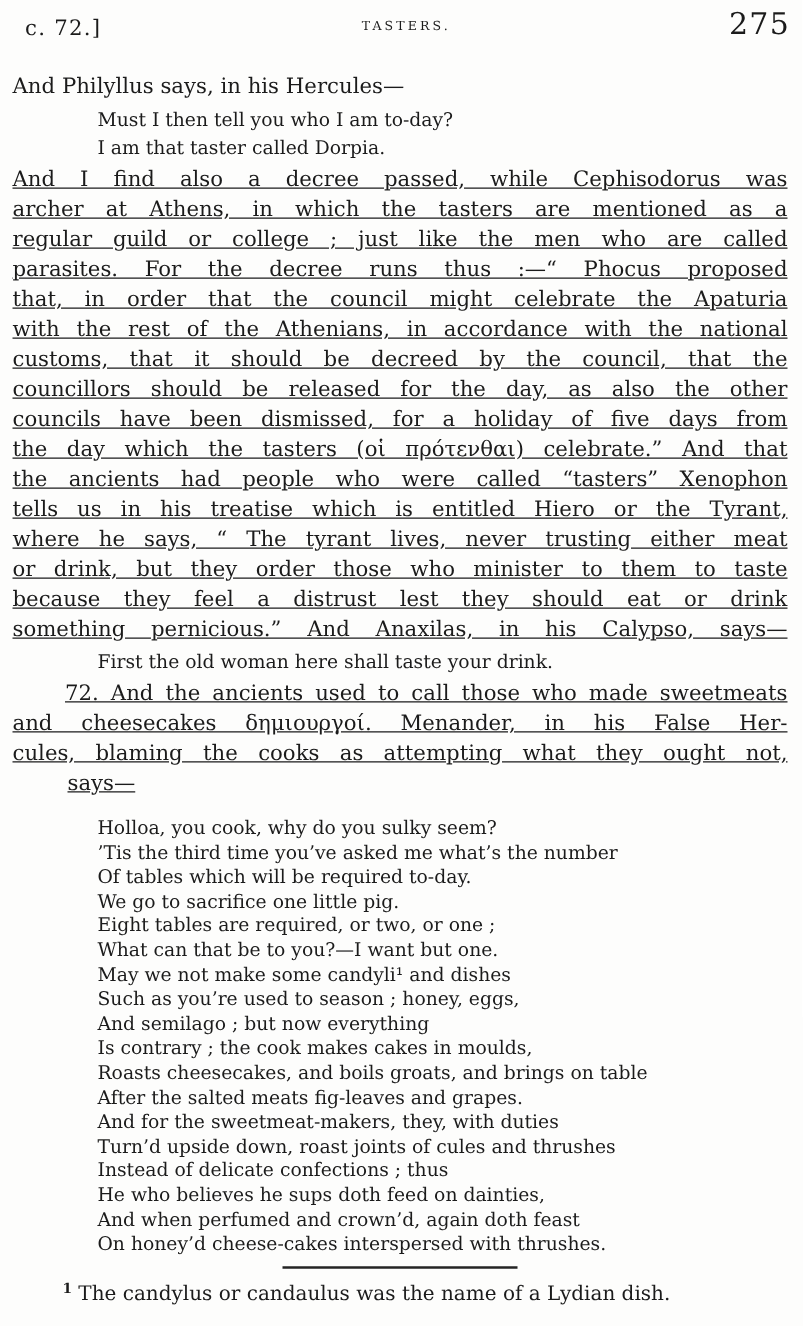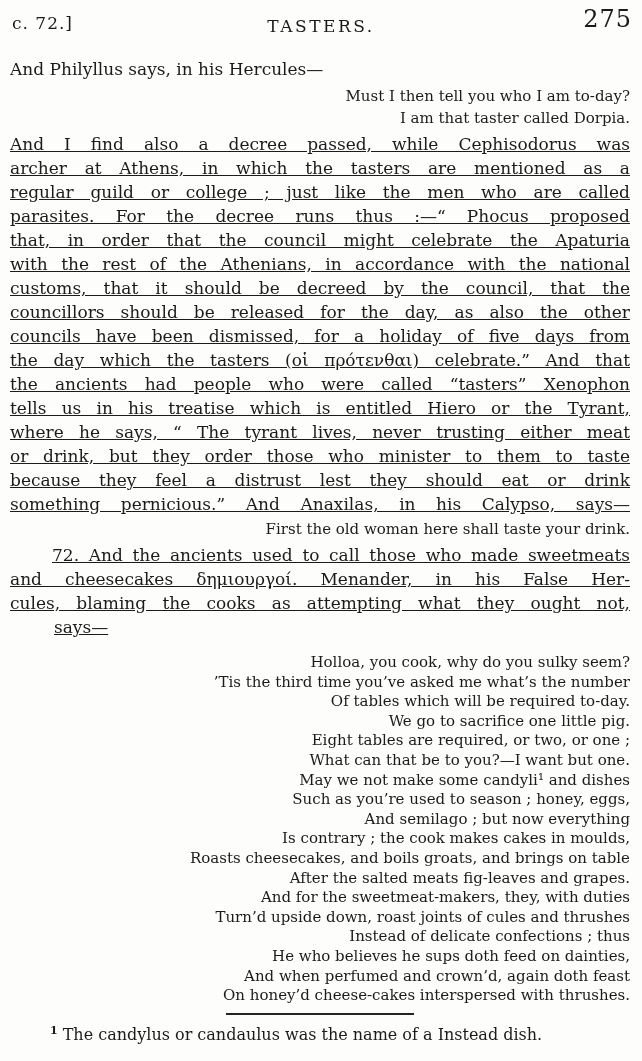--- a/index.html
+++ b/index.html
@@ -6,47 +6,47 @@
   .page {
     position: relative;
     width: 642px;
     height: 1061px;
     background: #fdfdfc;
     overflow: hidden;
     font-family: "DejaVu Serif", serif;
     color: #1b1b1b;
   }
   
-  .running-head { position: absolute; top: 0; left: 0; right: 0; height: 40px; padding-left: 48px; }
+  .running-head { position: absolute; top: 0; left: 8px; right: 0; height: 40px; padding-left: 48px; }
   .chapter-marker {
     position: absolute; left: 12px; top: 13px;
     font-size: 17px; letter-spacing: 1px;
   }
   .head-title {
     position: absolute; left: 0; right: 0; top: 16px;
-    text-align: center; font-size: 17px; letter-spacing: 2.5px;
+    text-align: center; font-size: 10px; letter-spacing: 2.5px;
   }
   .page-number {
     position: absolute; right: 10px; top: 5px;
     font-size: 24px; letter-spacing: 1px;
   }
   
   .body-col {
     position: absolute; top: 56px; left: 10px; right: 12px;
   }
   .prose-line, .intro-line {
     font-size: 17px; line-height: 24px; white-space: normal;
   }
   .intro-line { line-height: 27px; }
   .justified .line { text-align: justify; text-align-last: justify; text-decoration: underline; }
   .last-flush .line:last-child { text-align-last: left; margin-left: 44px; }
   .indent-first .line:first-child { text-indent: 42px; }
   .paragraph .line { font-size: 17px; line-height: 24px; }
   
-  .verse { margin-left: 68px; text-align: right; }
+  .verse { margin-left: 68px; }
   .verse .line { font-size: 15px; line-height: 22px; }
   .verse-tight { margin-top: 14px; margin-bottom: 2px; }
   .verse-tight .line { line-height: 19.6px; }
   .verse-small { margin-top: 2px; margin-bottom: 3px; }
   
   .footnote-rule {
     width: 188px; height: 0;
     border-top: 2px solid #242424;
     margin: 7px auto 5px auto;
   }
@@ -122,17 +122,17 @@
         <div class="line">Turn’d upside down, roast joints of cules and thrushes</div>
         <div class="line">Instead of delicate confections ; thus</div>
         <div class="line">He who believes he sups doth feed on dainties,</div>
         <div class="line">And when perfumed and crown’d, again doth feast</div>
         <div class="line">On honey’d cheese-cakes interspersed with thrushes.</div>
       </div>
 
     <div class="footnote-rule"></div>
 
     <div class="footnote">
-      <span class="footnote-marker">1</span><span>The candylus or candaulus was the name of a Instead dish.</span>
+      <span class="footnote-marker">1</span><span>The candylus or candaulus was the name of a Lydian dish.</span>
     </div>
 
   </div>
 </div>
 
 </body></html>

